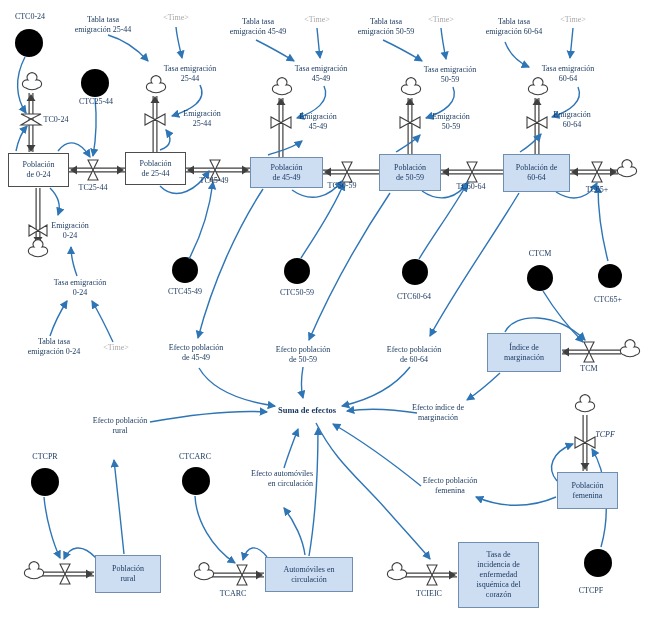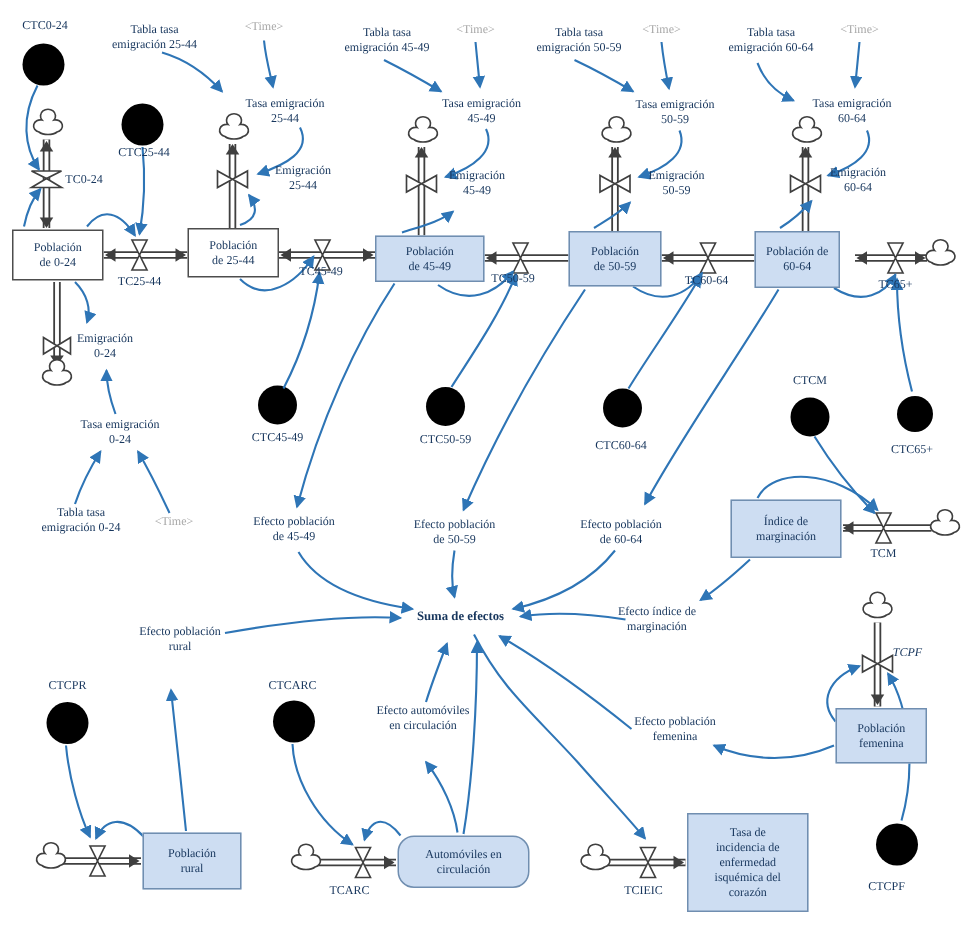--- a/index.html
+++ b/index.html
@@ -202,27 +202,27 @@
 </svg>
 
   <div class="stock white" style="left:8px;top:153px;width:61px;height:34px;">Población
 de 0-24</div>
   <div class="stock white" style="left:125px;top:152px;width:61px;height:33px;">Población
 de 25-44</div>
   <div class="stock" style="left:250px;top:157px;width:73px;height:31px;">Población
 de 45-49</div>
   <div class="stock" style="left:379px;top:154px;width:62px;height:37px;">Población
 de 50-59</div>
-  <div class="stock" style="left:503px;top:154px;width:57px;height:38px;">Población de
+  <div class="stock" style="left:503px;top:154px;width:67px;height:38px;">Población de
 60-64</div>
   <div class="stock" style="left:487px;top:333px;width:74px;height:39px;">Índice de
 marginación</div>
   <div class="stock" style="left:95px;top:555px;width:66px;height:38px;">Población
 rural</div>
-  <div class="stock" style="left:265px;top:557px;width:88px;height:35px;border-radius:11px;">Automóviles en
+  <div class="stock" style="left:265px;top:557px;width:88px;height:35px;">Automóviles en
 circulación</div>
   <div class="stock" style="left:458px;top:542px;width:81px;height:66px;">Tasa de
 incidencia de
 enfermedad
 isquémica del
 corazón</div>
   <div class="stock" style="left:557px;top:472px;width:61px;height:37px;">Población
 femenina</div>
 
   <div class="lbl" style="left:30px;top:12px;text-align:right;">CTC0-24</div>
@@ -278,21 +278,21 @@
   <div class="lbl" style="left:303px;top:345px;">Efecto población
 de 50-59</div>
   <div class="lbl" style="left:414px;top:345px;">Efecto población
 de 60-64</div>
   <div class="lbl" style="left:589px;top:364px;">TCM</div>
   <div class="lbl" style="left:438px;top:403px;">Efecto índice de
 marginación</div>
   <div class="lbl suma" style="left:307px;top:405px;">Suma de efectos</div>
   <div class="lbl" style="left:120px;top:416px;">Efecto población
 rural</div>
-  <div class="lbl" style="left:282px;top:469px;">Efecto automóviles
+  <div class="lbl" style="left:282px;top:469px;text-align:right;">Efecto automóviles
 en circulación</div>
   <div class="lbl" style="left:450px;top:476px;">Efecto población
 femenina</div>
   <div class="lbl" style="left:605px;top:430px;font-style:italic;">TCPF</div>
   <div class="lbl" style="left:45px;top:452px;">CTCPR</div>
   <div class="lbl" style="left:195px;top:452px;">CTCARC</div>
   <div class="lbl" style="left:64px;top:624px;">TCPR</div>
   <div class="lbl" style="left:233px;top:589px;">TCARC</div>
   <div class="lbl" style="left:429px;top:589px;">TCIEIC</div>
   <div class="lbl" style="left:591px;top:586px;text-align:right;">CTCPF</div>

